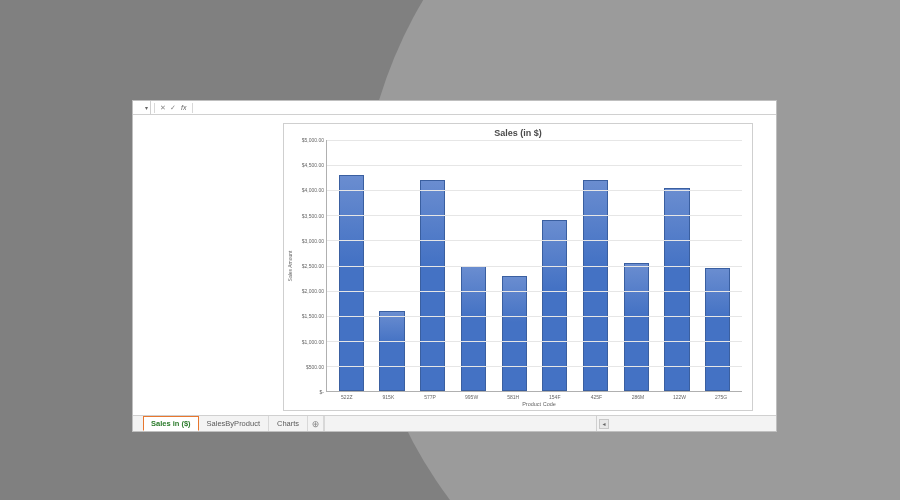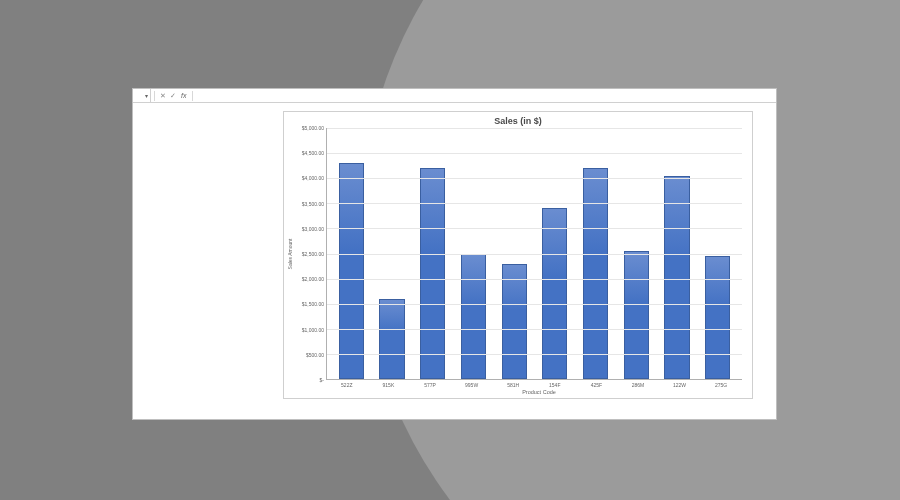--- a/index.html
+++ b/index.html
@@ -14,21 +14,21 @@
     right: -360px;
     top: -220px;
     width: 900px;
     height: 900px;
     border-radius: 50%;
     background: #9b9b9b;
   }
   .app-window {
     position: absolute;
     left: 132px;
-    top: 88px;
+    top: 100px;
     width: 645px;
     height: 332px;
     background: #ffffff;
     border: 1px solid #bfbfbf;
     display: flex;
     flex-direction: column;
   }
   
   .formula-bar {
     height: 14px;
@@ -308,14 +308,25 @@
           <div class="x-tick">154F</div>
           <div class="x-tick">425F</div>
           <div class="x-tick">286M</div>
           <div class="x-tick">122W</div>
           <div class="x-tick">275G</div>
         </div>
       <div class="x-axis-title">Product Code</div>
     </div>
   </div>
 
+  <div class="tab-strip">
+    <div class="tab-nav-space"></div>
+    <div class="sheet-tab active">Sales in ($)</div>
+      <div class="sheet-tab">SalesByProduct</div>
+      <div class="sheet-tab">Charts</div>
+    <div class="new-sheet">⊕</div>
+    <div class="tab-spacer"></div>
+    <div class="hscroll-stub">
+      <div class="hscroll-btn">◂</div>
+    </div>
+  </div>
 
 </div>
 
 </body></html>

